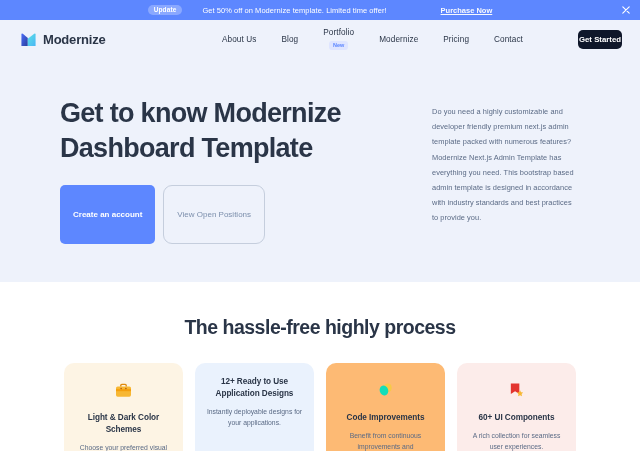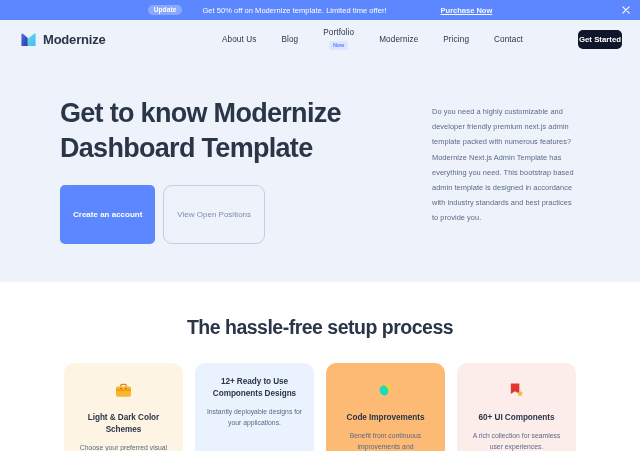--- a/index.html
+++ b/index.html
@@ -375,42 +375,42 @@
           <button class="btn-outline">View Open Positions</button>
         </div>
       </div>
       <div class="hero-right">
         <p class="hero-desc">Do you need a highly customizable and developer friendly premium next.js admin template packed with numerous features? Modernize Next.js Admin Template has everything you need. This bootstrap based admin template is designed in accordance with industry standards and best practices to provide you.</p>
       </div>
     </div>
   </div>
 
   <div class="features">
-    <h2 class="features-title">The hassle-free setup process</h2>
+    <h2 class="features-title">The hassle-free highly process</h2>
 
     <div class="cards">
 
       <div class="card" style="background:#fdf4e4;">
         <div class="card-icon">
           <svg width="17" height="15" viewBox="0 0 24 22" aria-hidden="true">
             <rect x="1" y="5" width="22" height="15" rx="2.5" fill="#f7b733"></rect>
             <path d="M8 5 V3.5 Q8 2 9.5 2 H14.5 Q16 2 16 3.5 V5" fill="none" stroke="#e08a0c" stroke-width="2"></path>
             <rect x="1" y="9" width="22" height="3" fill="#f59e0b"></rect>
             <circle cx="8.5" cy="8" r="1.1" fill="#b45309"></circle>
             <circle cx="15.5" cy="8" r="1.1" fill="#b45309"></circle>
           </svg>
         </div>
         <div class="card-title">Light &amp; Dark Color Schemes</div>
         <div class="card-desc">Choose your preferred visual style effortlessly.</div>
       </div>
 
       <div class="card card-apps" style="background:#eaf2fd;">
         <div class="card-title">
           <span>12+ Ready to Use</span><br>
-          <span>Components Designs</span>
+          <span>Application Designs</span>
         </div>
         <div class="card-desc">Instantly deployable designs for your applications.</div>
         <div class="device">
           <div class="device-screen"></div>
           <div class="device-base">
             <div class="device-dot"></div>
           </div>
         </div>
       </div>
 

